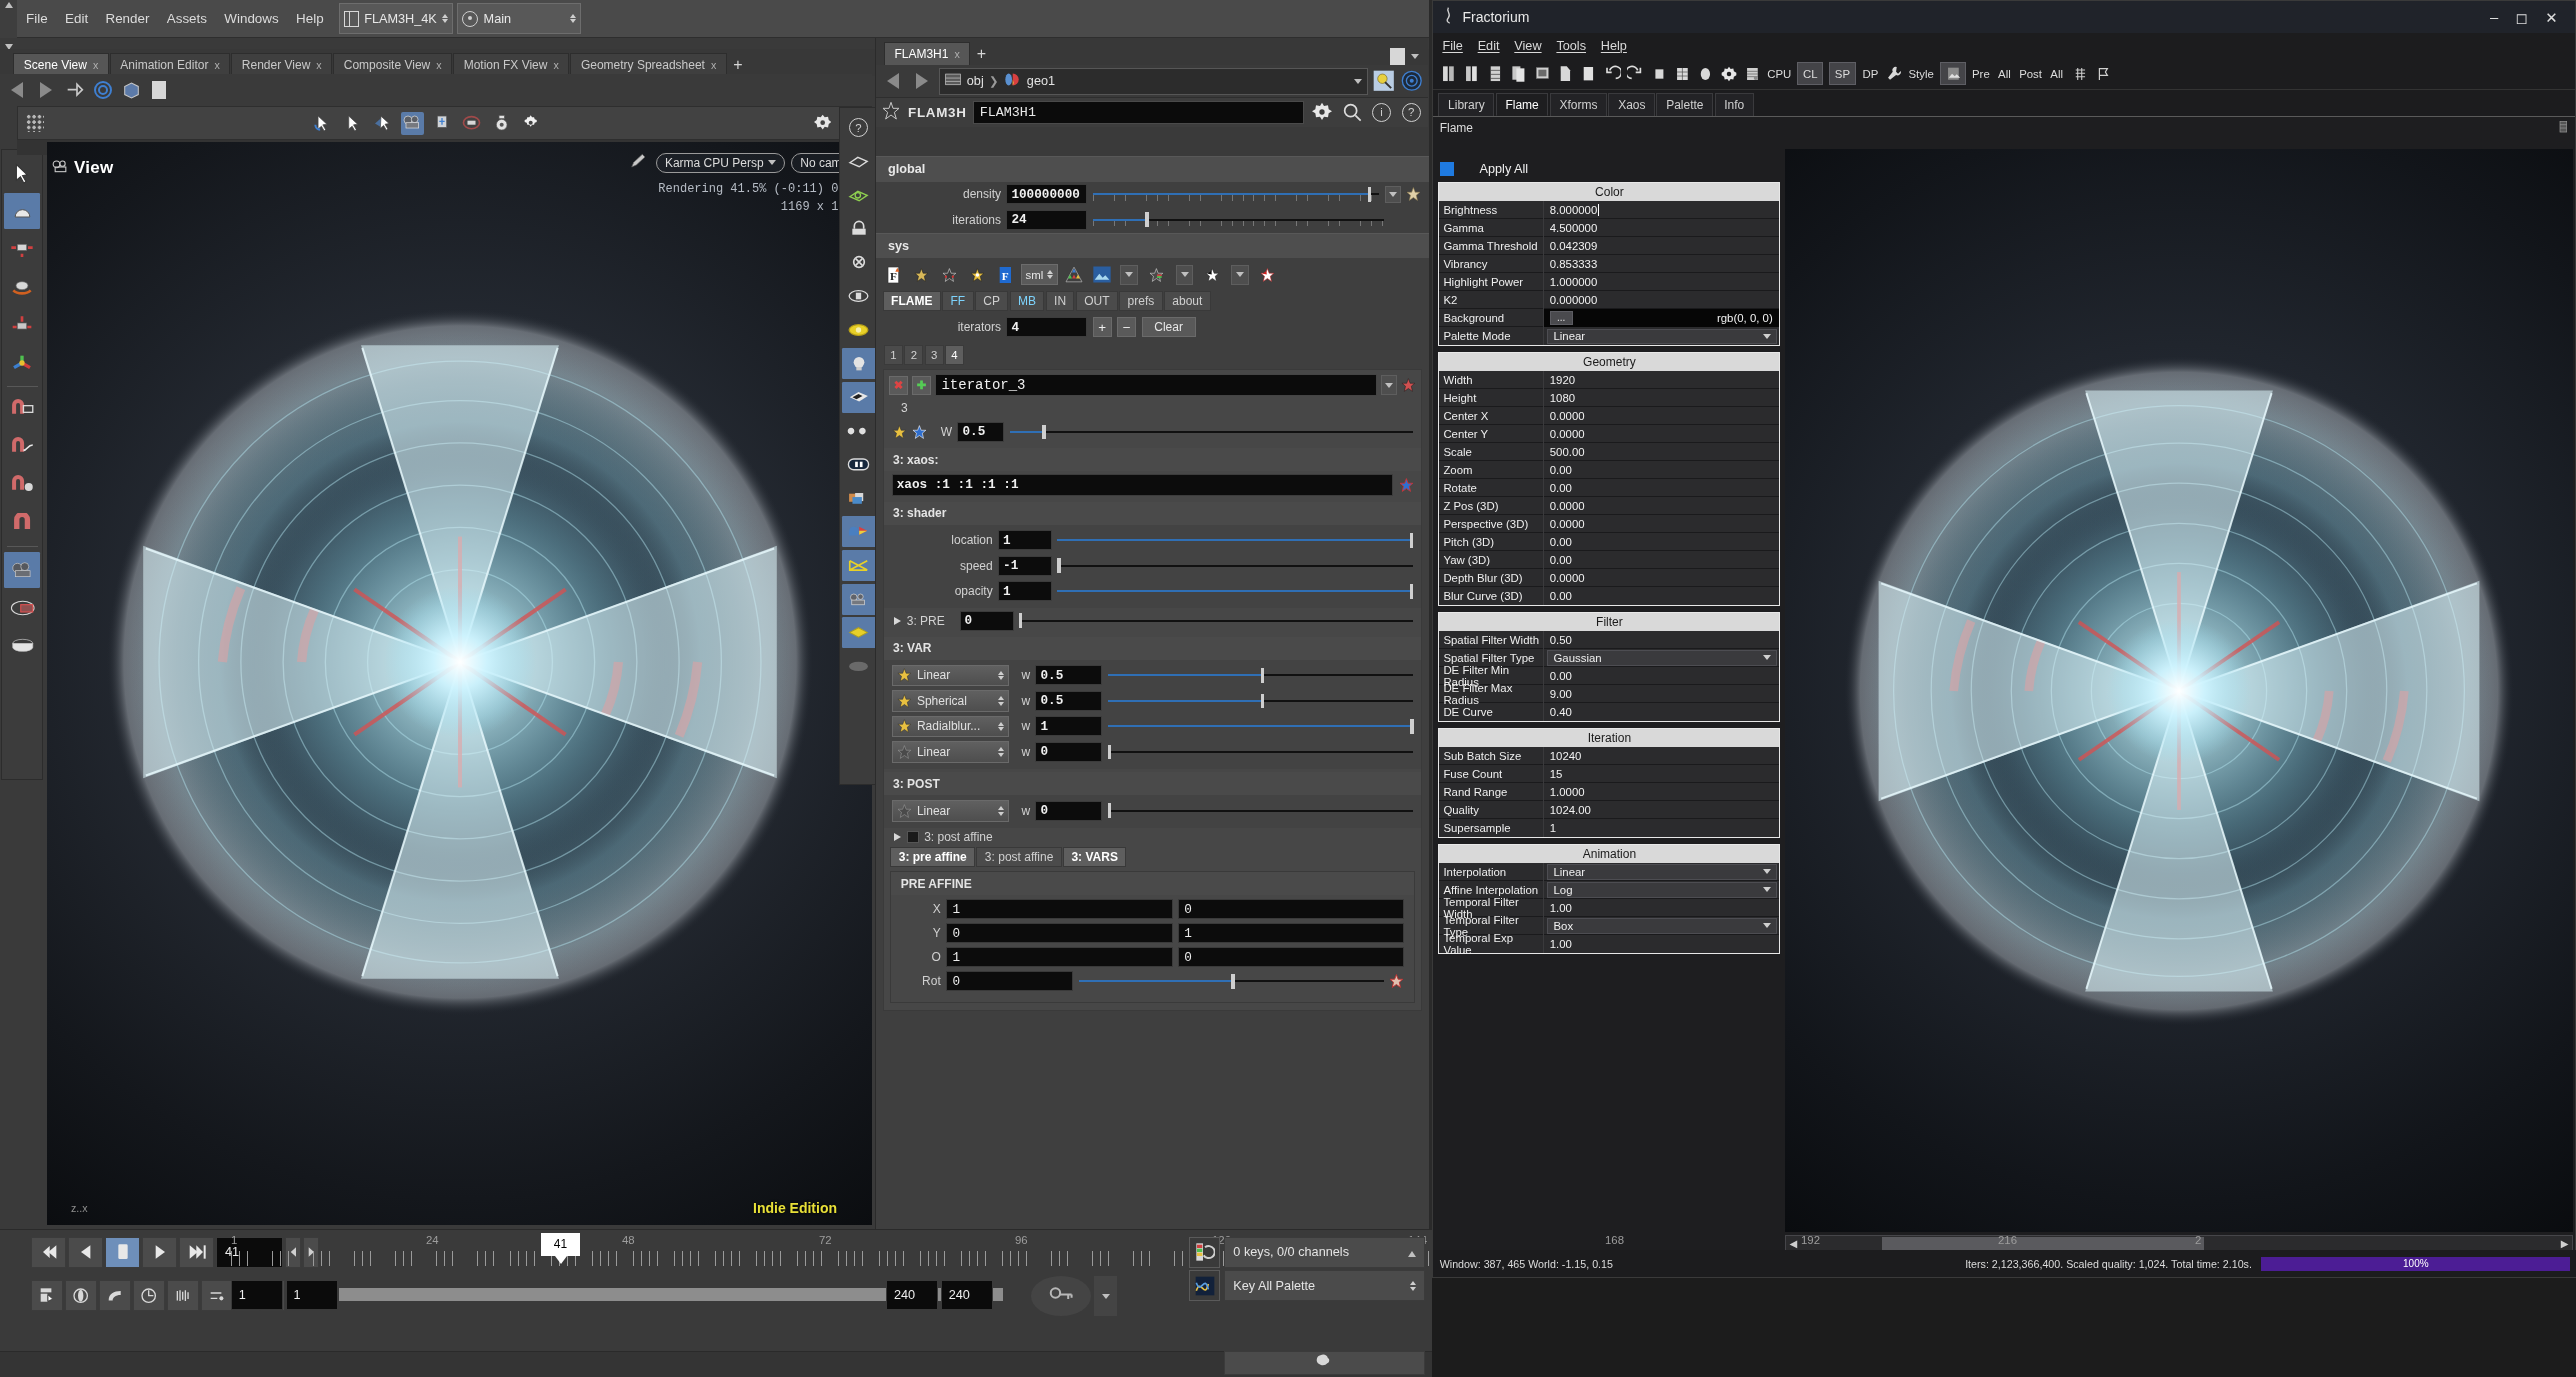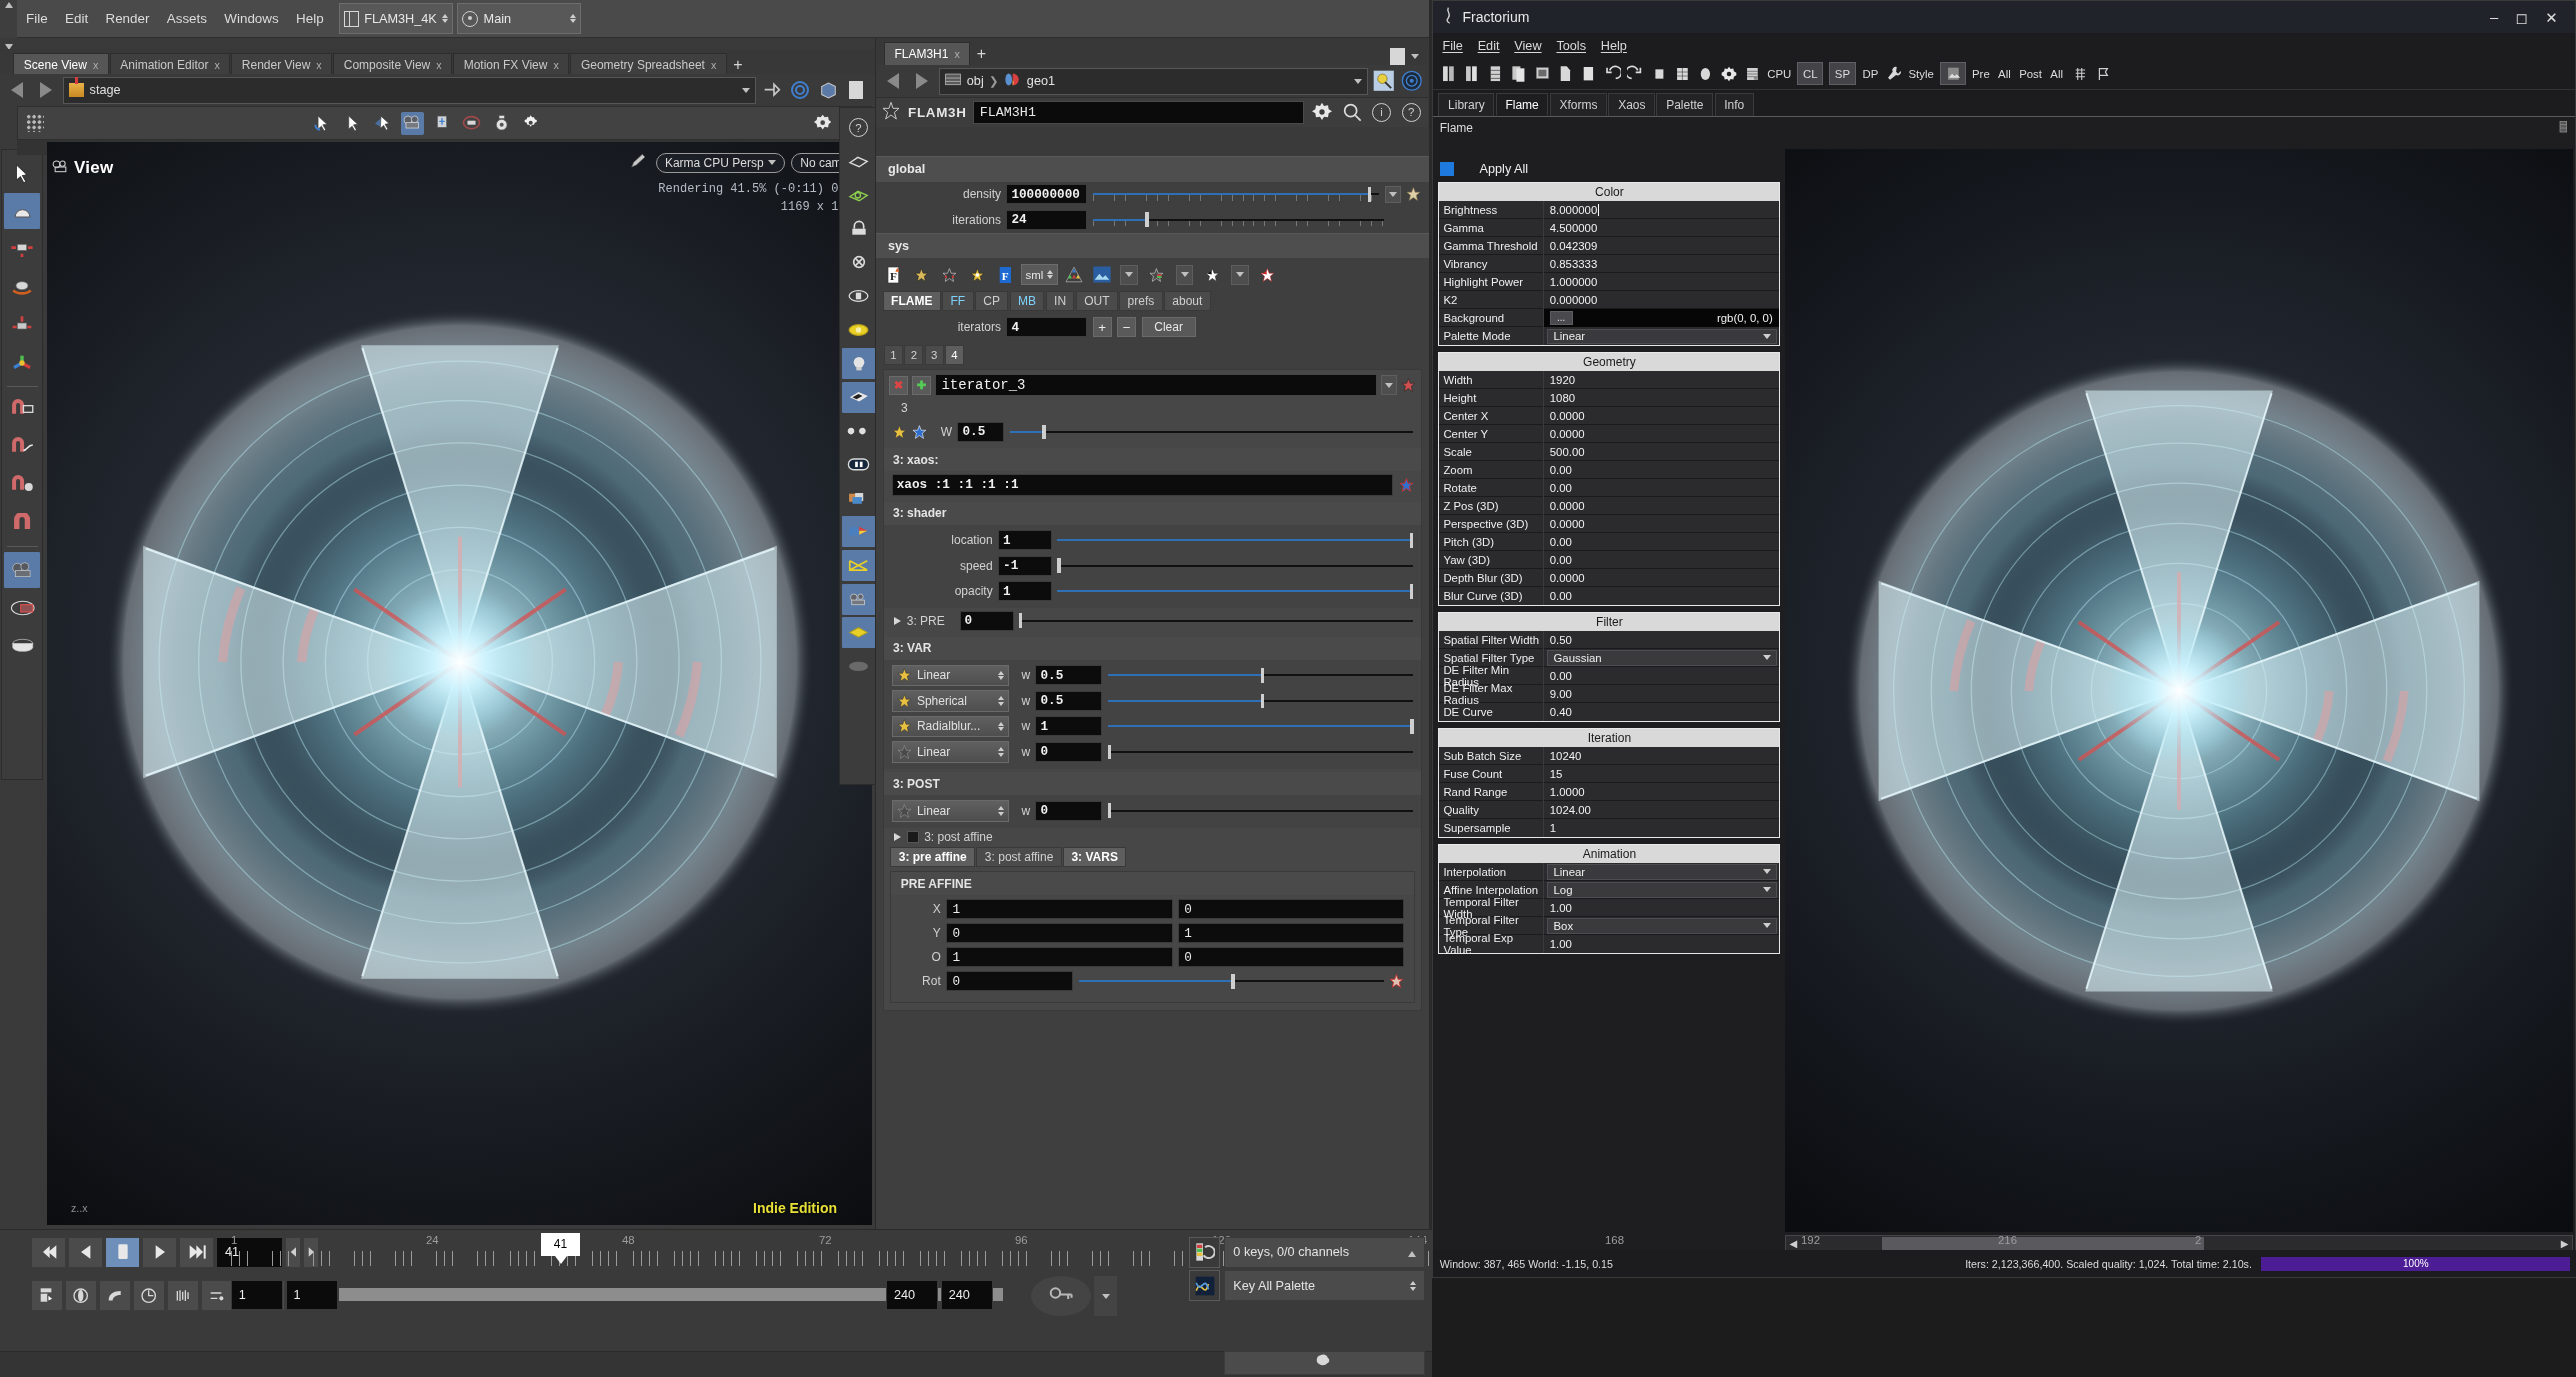--- a/index.html
+++ b/index.html
@@ -264,25 +264,20 @@
       </div>
     </div>
 
     <div class="h-pathbar">
       <div class="arrowbtn">
           <span class="arr l"></span>
         </div>
       <div class="arrowbtn">
           <span class="arr r"></span>
         </div>
-      <div class="pathfield">
-        <span class="stage-ico"></span>
-        <span>stage</span>
-        <span class="pathcaret tri-sm"></span>
-      </div>
       <div class="pbicon">
         <svg width="20" height="17.4" viewBox="0 0 30 26">
             <path d="M4 13h14M18 5v16l8-8z" stroke="#c8c8c8" stroke-width="2.5" fill="none"></path>
           </svg>
         </div>
       <div class="pbicon">
         <svg width="20" height="20" viewBox="0 0 30 30">
             <circle cx="15" cy="15" r="12" stroke="#3f7fd0" stroke-width="3" fill="none"></circle>
             <circle cx="15" cy="15" r="6" stroke="#3f7fd0" stroke-width="3" fill="none"></circle>
           </svg>

